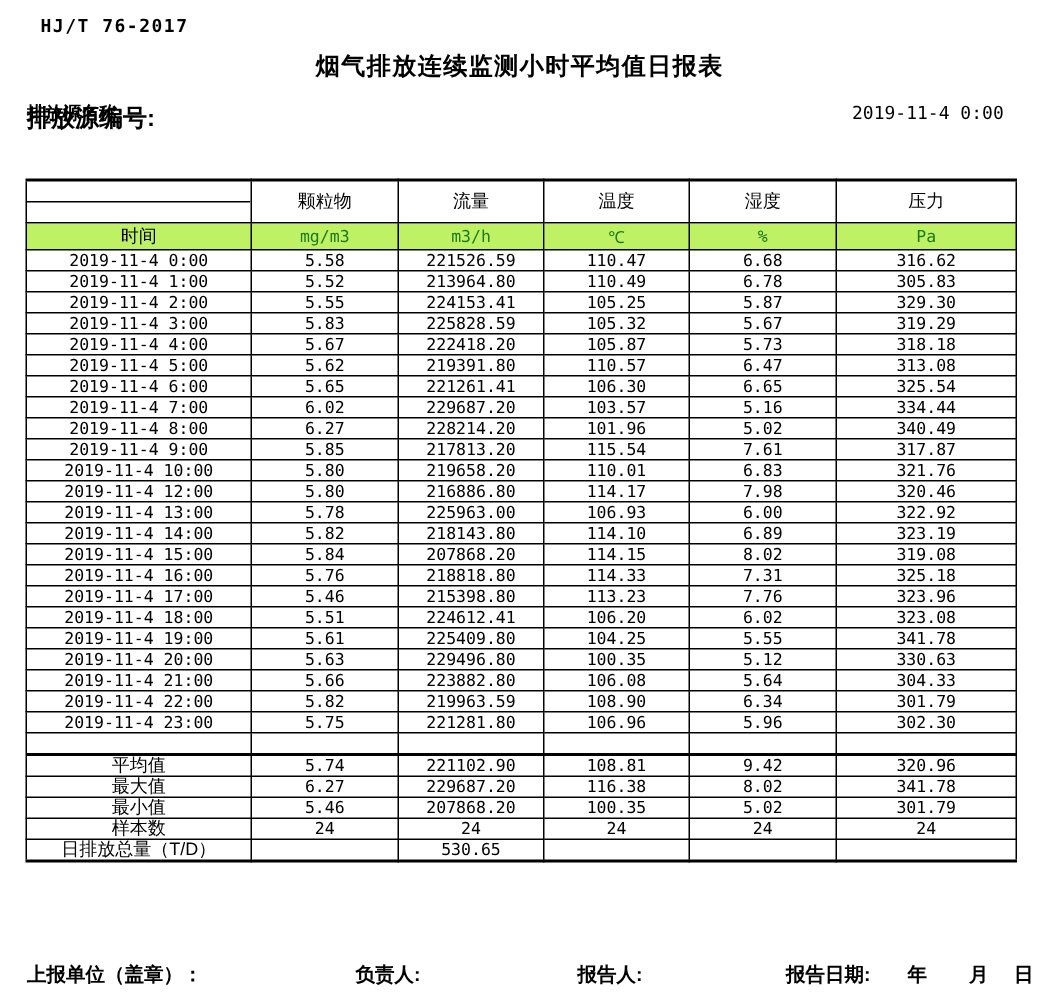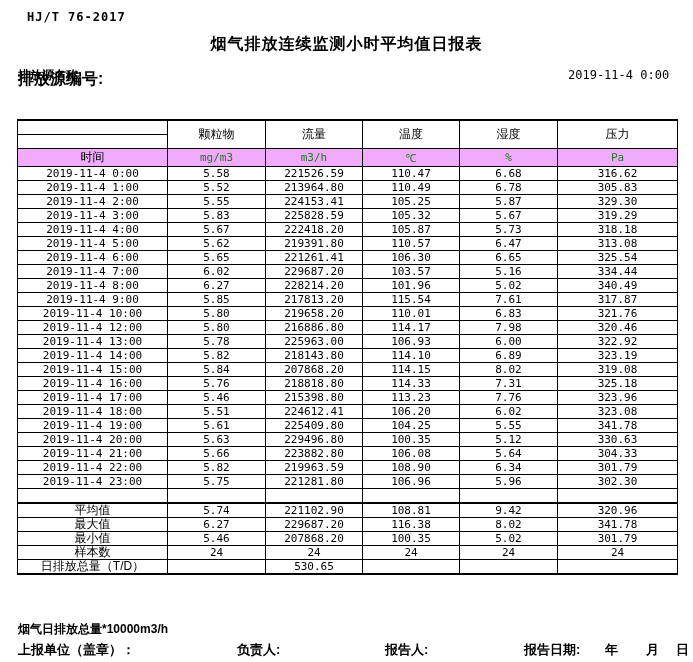--- a/index.html
+++ b/index.html
@@ -20,21 +20,21 @@
     border-top:2px solid #000;border-bottom:2px solid #000;}
   table.report th, table.report td{border:1px solid #000;text-align:center;
     padding:0;overflow:hidden;white-space:nowrap;}
 
   tr.names-row th{height:27px;font-size:12px;font-weight:normal;
     font-family:"Liberation Sans",sans-serif;vertical-align:middle;}
   th.corner{padding:0;}
   th.corner .half{height:13px;}
   th.corner .half.top{border-bottom:1px solid #000;}
 
-  tr.band-row th{background:#f0abfc;height:15px;font-weight:normal;}
+  tr.band-row th{background:#bef264;height:15px;font-weight:normal;}
   tr.band-row th.time-h{font-size:12px;font-family:"Liberation Sans",sans-serif;color:#000;}
   tr.band-row th.unit{font-size:11px;color:#1e7a1e;margin-top:26px;}
 
   tbody#data-body td{height:13px;line-height:13px;font-size:11px;}
   tbody#data-body td.time-cell{font-size:11px;}
   tr.spacer td{height:13px;}
 
   tbody#summary-body{border-top:2px solid #000;}
   tbody#summary-body td{height:13px;line-height:13px;font-size:11px;}
   tbody#summary-body td.label-cell{font-family:"Liberation Sans",sans-serif;font-size:12px;margin-top:45px;}
@@ -322,21 +322,20 @@
           <td class="label-cell">日排放总量（T/D）</td>
           <td></td>
           <td>530.65</td>
           <td></td>
           <td></td>
           <td></td>
         </tr>
       </tbody>
   </table>
 
-  <div class="note">烟气日排放总量*10000m3/h</div>
 
   <div class="sign-row">
     <span class="lbl-unit">上报单位（盖章）：</span>
     <span class="lbl-resp">负责人:</span>
     <span class="lbl-reporter">报告人:</span>
     <span class="lbl-rdate">报告日期:</span>
     <span class="lbl-year">年</span>
     <span class="lbl-month">月</span>
     <span class="lbl-day">日</span>
   </div>

